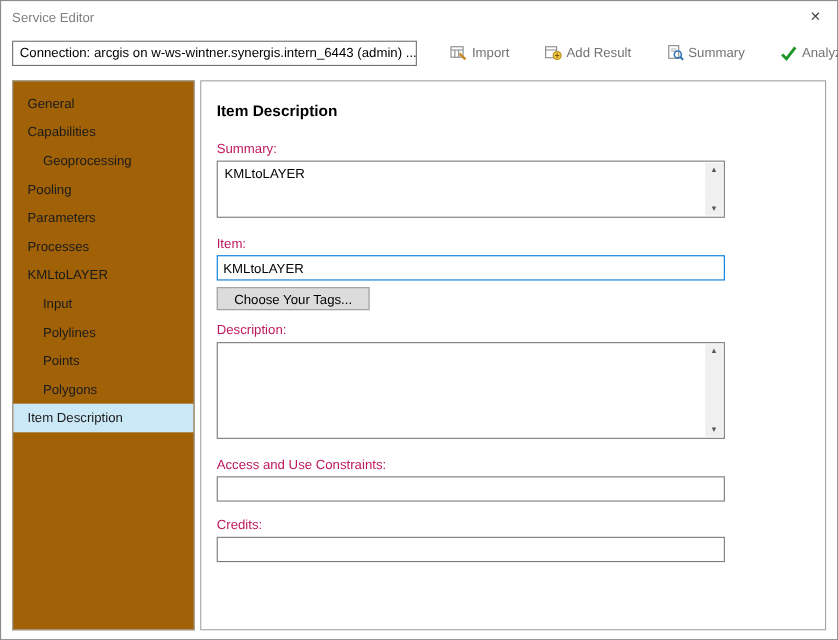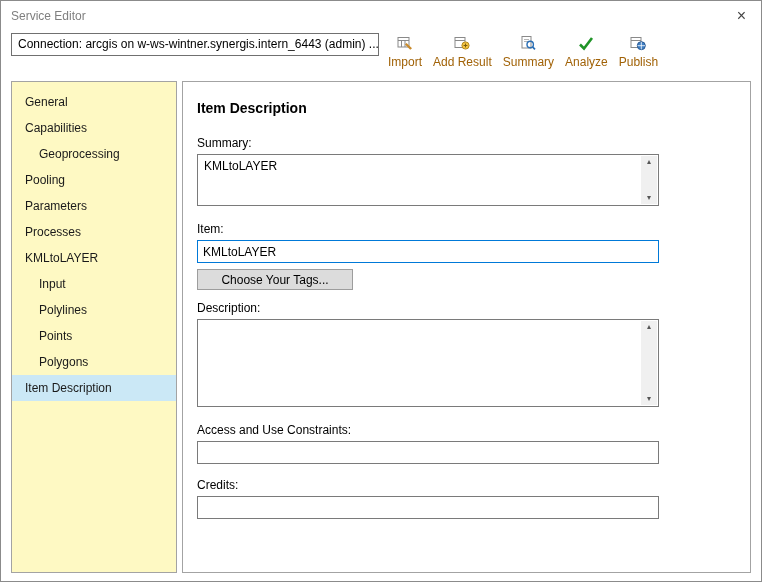--- a/index.html
+++ b/index.html
@@ -5,49 +5,49 @@
   html,body {margin:0; padding:0; background:#f0f0f0;}
   body {width:762px; height:582px; font-family:"Liberation Sans", sans-serif; -webkit-font-smoothing:antialiased;}
   .dialog {width:762px; height:582px; box-sizing:border-box; border:1px solid #8b8b8b; background:#ffffff; display:flex; flex-direction:column;}
 
   
   .titlebar {flex:0 0 30px; display:flex; align-items:center; padding:0 10px;}
   .title {font-size:12px; color:#7f7f7f;}
   .close {margin-left:auto; font-size:16px; line-height:16px; color:#444; padding:0 5px; cursor:default;}
 
   
-  .toolbar {flex:0 0 30px; display:flex; padding:2px 10px 8px; gap:7px;}
+  .toolbar {flex:0 0 30px; display:flex; align-items:center; padding:2px 10px 8px; gap:28px;}
   .connection {width:368px; flex:0 0 368px; box-sizing:border-box; height:23px; line-height:21px; border:1px solid #707070; padding:0 6px; font-size:12px; color:#000; white-space:nowrap; overflow:hidden; background:#fff; cursor:default;}
-  .tb-btn {display:flex; align-items:center; gap:4px; background:none; border:none; font-size:12px; font-family:inherit; color:#a16207; padding:2px 2px; cursor:default; white-space:nowrap;flex-direction:column;}
+  .tb-btn {display:flex; align-items:center; gap:4px; background:none; border:none; font-size:12px; font-family:inherit; color:#737373; padding:2px 2px; cursor:default; white-space:nowrap;}
   .tb-btn .icon {display:inline-flex; width:16px; height:16px;}
 
   
   .content {flex:1; display:flex; gap:5px; padding:2px 10px 8px; min-height:0;}
-  .sidebar {flex:0 0 166px; box-sizing:border-box; border:1px solid #a3a3a3; padding-top:7px; overflow:hidden; background:#fef9c3;}
+  .sidebar {flex:0 0 166px; box-sizing:border-box; border:1px solid #a3a3a3; padding-top:7px; overflow:hidden; background:#a16207;}
   .side-item {height:26px; line-height:26px; font-size:12px; color:#1a1a1a; padding-left:13px; cursor:default; white-space:nowrap;}
   .side-item.indent1 {padding-left:27px;}
   .side-item.selected {background:#cbe8f6;}
 
   .main {flex:1; box-sizing:border-box; border:1px solid #a3a3a3; padding:14px 14px; overflow:hidden; background:#fff;}
   .heading {font-size:14px; font-weight:bold; color:#000; margin:4px 0 20px 0;}
-  .f-label {font-size:12px; color:#000000; margin:0 0 4px 0;}
+  .f-label {font-size:12px; color:#be185d; margin:0 0 4px 0;}
   .w {width:462px;}
 
   .multiline {position:relative; border:1px solid #7a7a7a; background:#fff; box-sizing:border-box;}
   .multiline .mtext {display:block; padding:4px 6px; font-size:12px; color:#000;}
   .ml-summary {height:52px; margin-bottom:16px;}
   .ml-desc {height:88px; margin-bottom:16px;}
   .vscroll {position:absolute; top:1px; right:1px; bottom:1px; width:16px; background:#f0f0f0; display:flex; flex-direction:column; justify-content:space-between; align-items:center; font-size:8px; color:#565656; padding:2px 0; box-sizing:border-box; cursor:default;}
   .vscroll span {line-height:8px;}
 
   .text-input {display:block; width:462px; height:23px; box-sizing:border-box; border:1px solid #7a7a7a; font-size:12px; font-family:inherit; color:#000; padding:0 5px; outline:none; background:#fff;}
   .text-input.focused {border:1px solid #0079d8;}
   .mb14 {margin-bottom:14px;}
   .tags-input {margin-bottom:6px;}
-  .choose-btn {width:156px; height:21px; background:#dcdcdc; border:1px solid #9d9d9d; font-size:12px; font-family:inherit; color:#000; margin-bottom:11px; cursor:default;}
+  .choose-btn {width:139px; height:21px; background:#dcdcdc; border:1px solid #9d9d9d; font-size:12px; font-family:inherit; color:#000; margin-bottom:11px; cursor:default;}
 </style>
 </head>
 <body>
 
 <div class="dialog">
 
   <div class="titlebar">
     <span class="title">Service Editor</span>
     <span class="close">×</span>
   </div>

